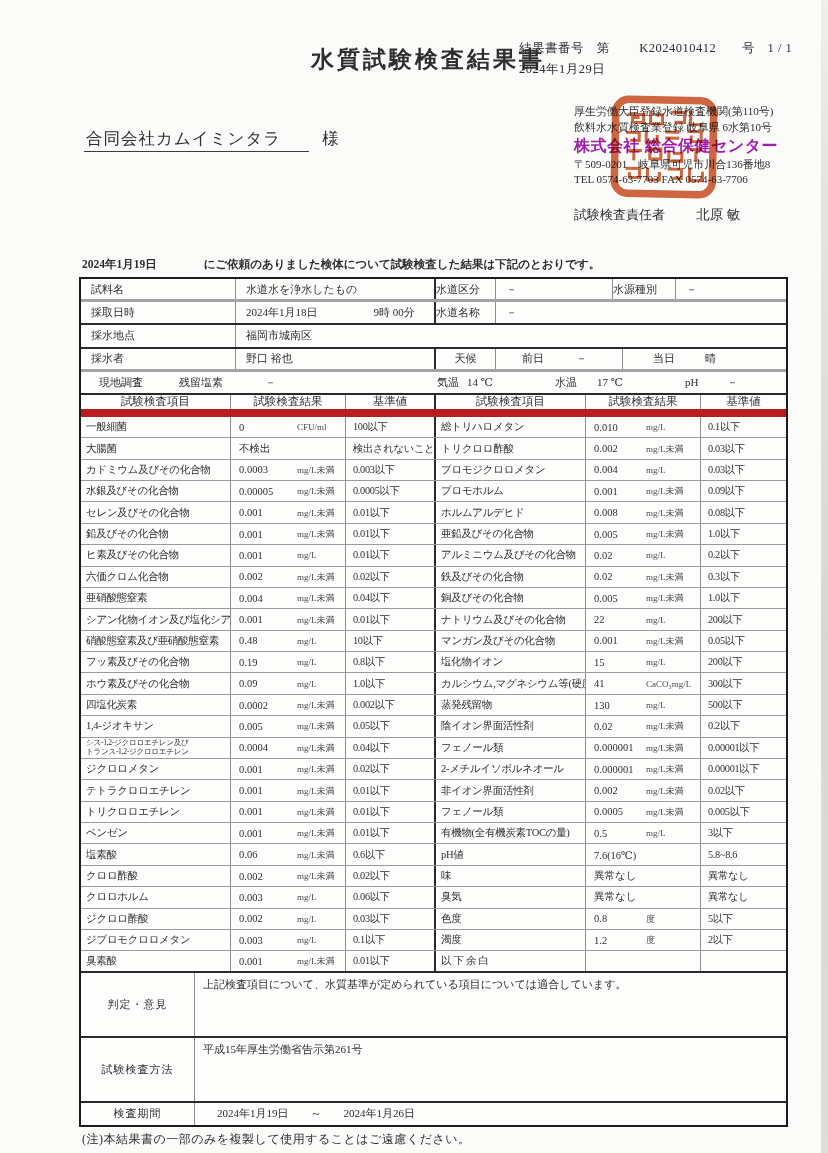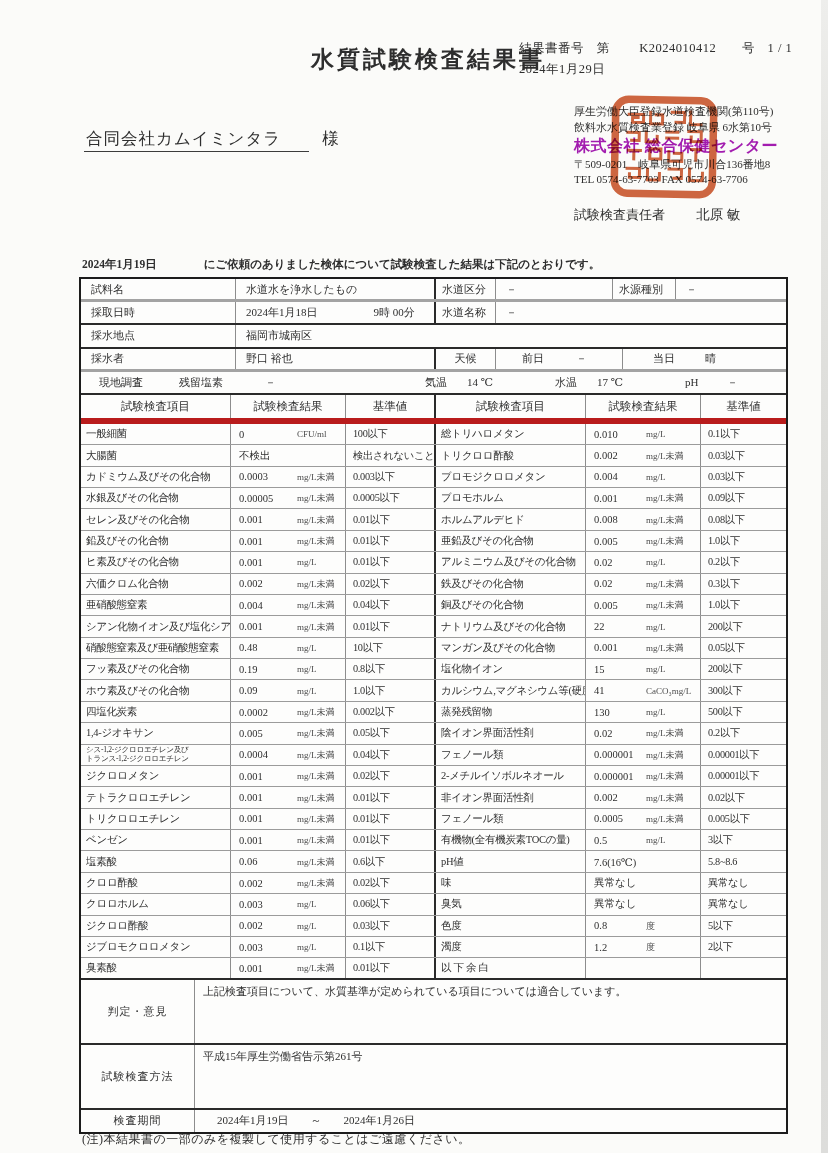--- a/index.html
+++ b/index.html
@@ -51,28 +51,28 @@
     border: 2px solid #1c1c1c; background: #fdfdfc;
   }
   .irow { display: flex; align-items: stretch; height: 23.2px; border-bottom: 3px solid #a3a3a3; font-size: 11px; }
   .irow.hb { border-bottom: 2px solid #2a2a2a; }
   .cell { display: flex; align-items: center; border-right: 1px solid #8d8d8d; overflow: hidden; white-space: nowrap; height: 100%; }
   .cell.hr { border-right: 2px solid #2a2a2a; }
   .cell.last { border-right: none; }
   .w155{width:155px}.w200{width:200px}.w60{width:60px}.w117{width:117px}
   .w63{width:63px}.w110{width:110px}.w290{width:290px}.w550{width:550px}
   .w127{width:127px}.w163{width:163px}.w705{width:705px}
-  .pl6{padding-left:6px}.pl10{padding-left:10px}
+  .pl6{padding-left:0}.pl10{padding-left:10px}
   .time-gap{margin-left:56px}
   .wprev-val{margin-left:32px}.wtoday-val{margin-left:30px}
   .pl26{padding-left:26px}.pl30{padding-left:30px}
   .survey-row .cell{position:relative}
   .survey-row span{position:absolute; top:50%; transform:translateY(-50%);}
   
-  .thead { display:flex; height: 29px; border-bottom: 6px solid #b91c1c; font-size: 11.5px; }
+  .thead { display:flex; height: 22px; border-bottom: 8px solid #b91c1c; font-size: 11.5px; }
   .thead .cell { justify-content: center; }
   .hci{width:150px}.hcr{width:115px}.hcs{width:90px;border-right:2px solid #2a2a2a}
   .hci2{width:150px}.hcr2{width:115px}.hcs2{width:85px;border-right:none}
   .trow { display: flex; align-items: stretch; height: 21.38px; border-bottom: 1px solid #9b9b9b; font-size: 10.5px; }
   .trow.lastrow { border-bottom: 2px solid #2a2a2a; }
   .ci { width: 150px; padding-left: 5px; letter-spacing: -0.3px; }
   .ci.small { font-size: 7.6px; line-height: 8.6px; white-space: pre-line; }
   .cr { width: 115px; position: relative; padding-left: 8px; }
   .cr .unit { position: absolute; left: 66px; top: 50%; transform: translateY(-50%); font-size: 9px; color: #4c4c4c; }
   .cs { width: 90px; padding-left: 7px; border-right: 2px solid #2a2a2a; font-size: 10.3px; letter-spacing:-0.3px; }
@@ -179,21 +179,21 @@
         <span>当日</span>
         <span class="wtoday-val">晴</span>
       </div>
     </div>
 
     <div class="irow hb survey-row">
       <div class="cell w705 last">
         <span style="left:18px">現地調査</span>
         <span style="left:98px">残留塩素</span>
         <span style="left:184px">－</span>
-        <span style="left:344px">気温</span>
+        <span style="left:356px">気温</span>
         <span style="left:386px">14 ℃</span>
         <span style="left:474px">水温</span>
         <span style="left:516px">17 ℃</span>
         <span style="left:604px">pH</span>
         <span style="left:646px">－</span>
       </div>
     </div>
 
     <div class="thead">
       <div class="cell hci">試験検査項目</div>

